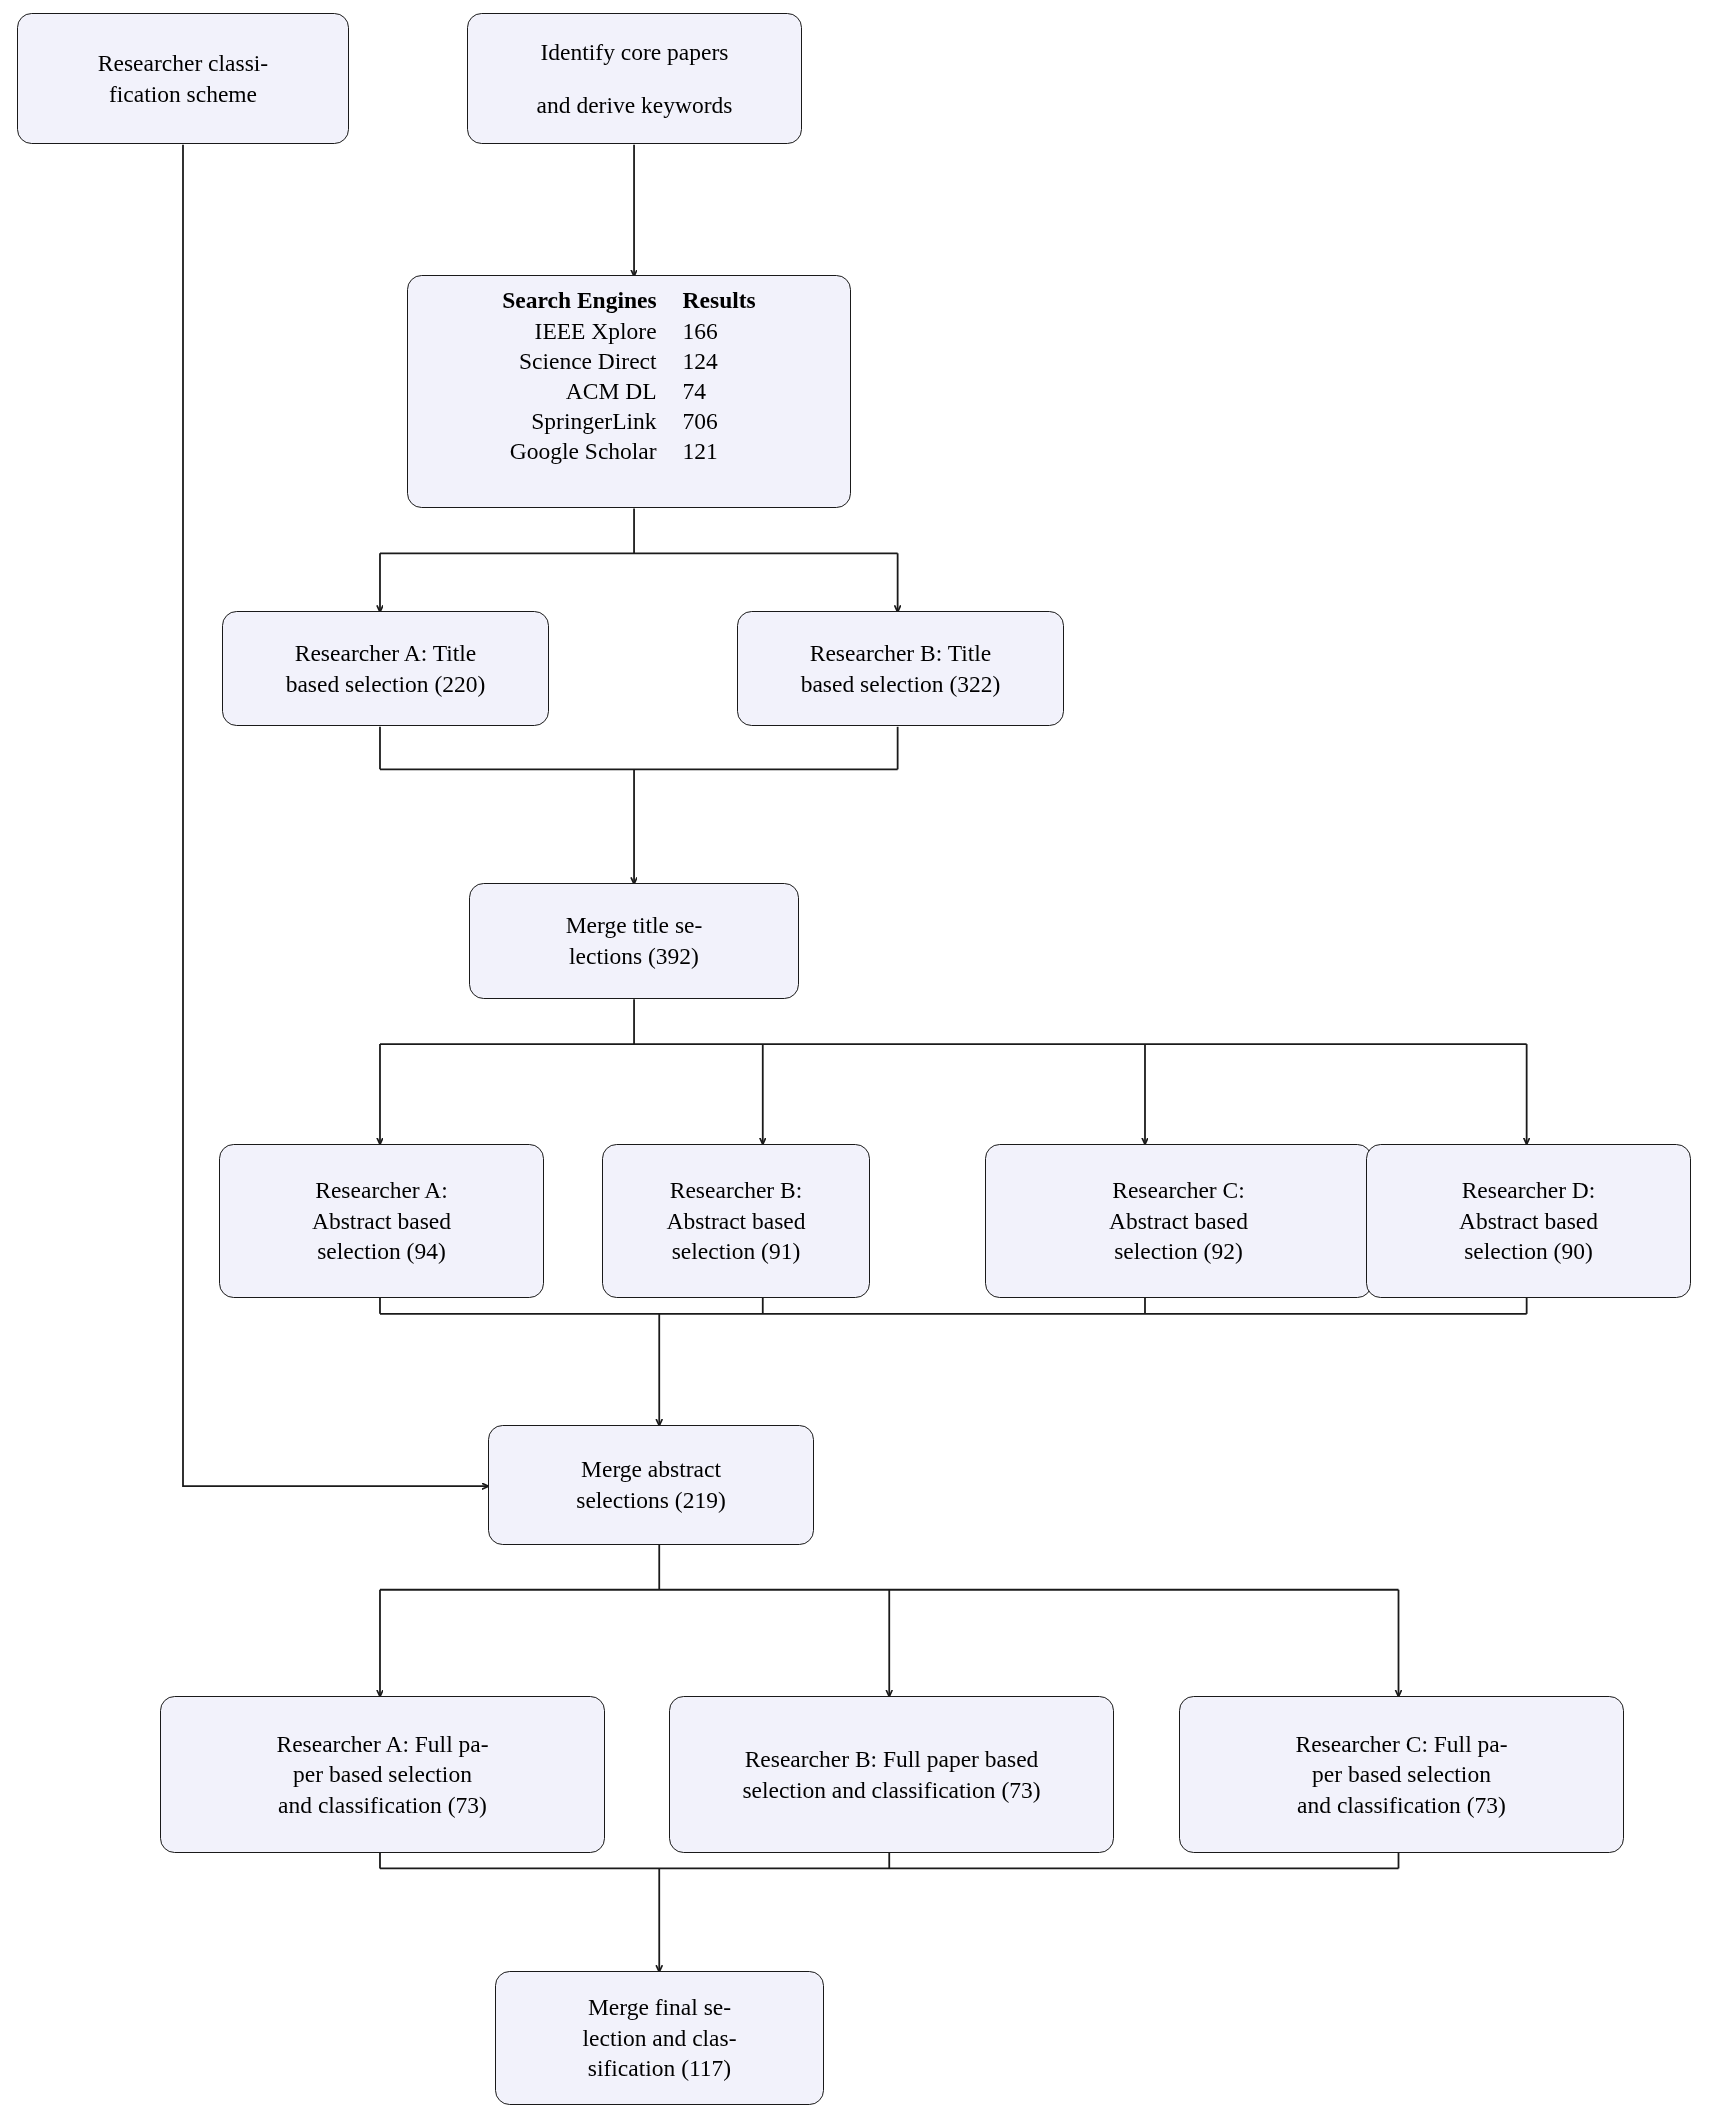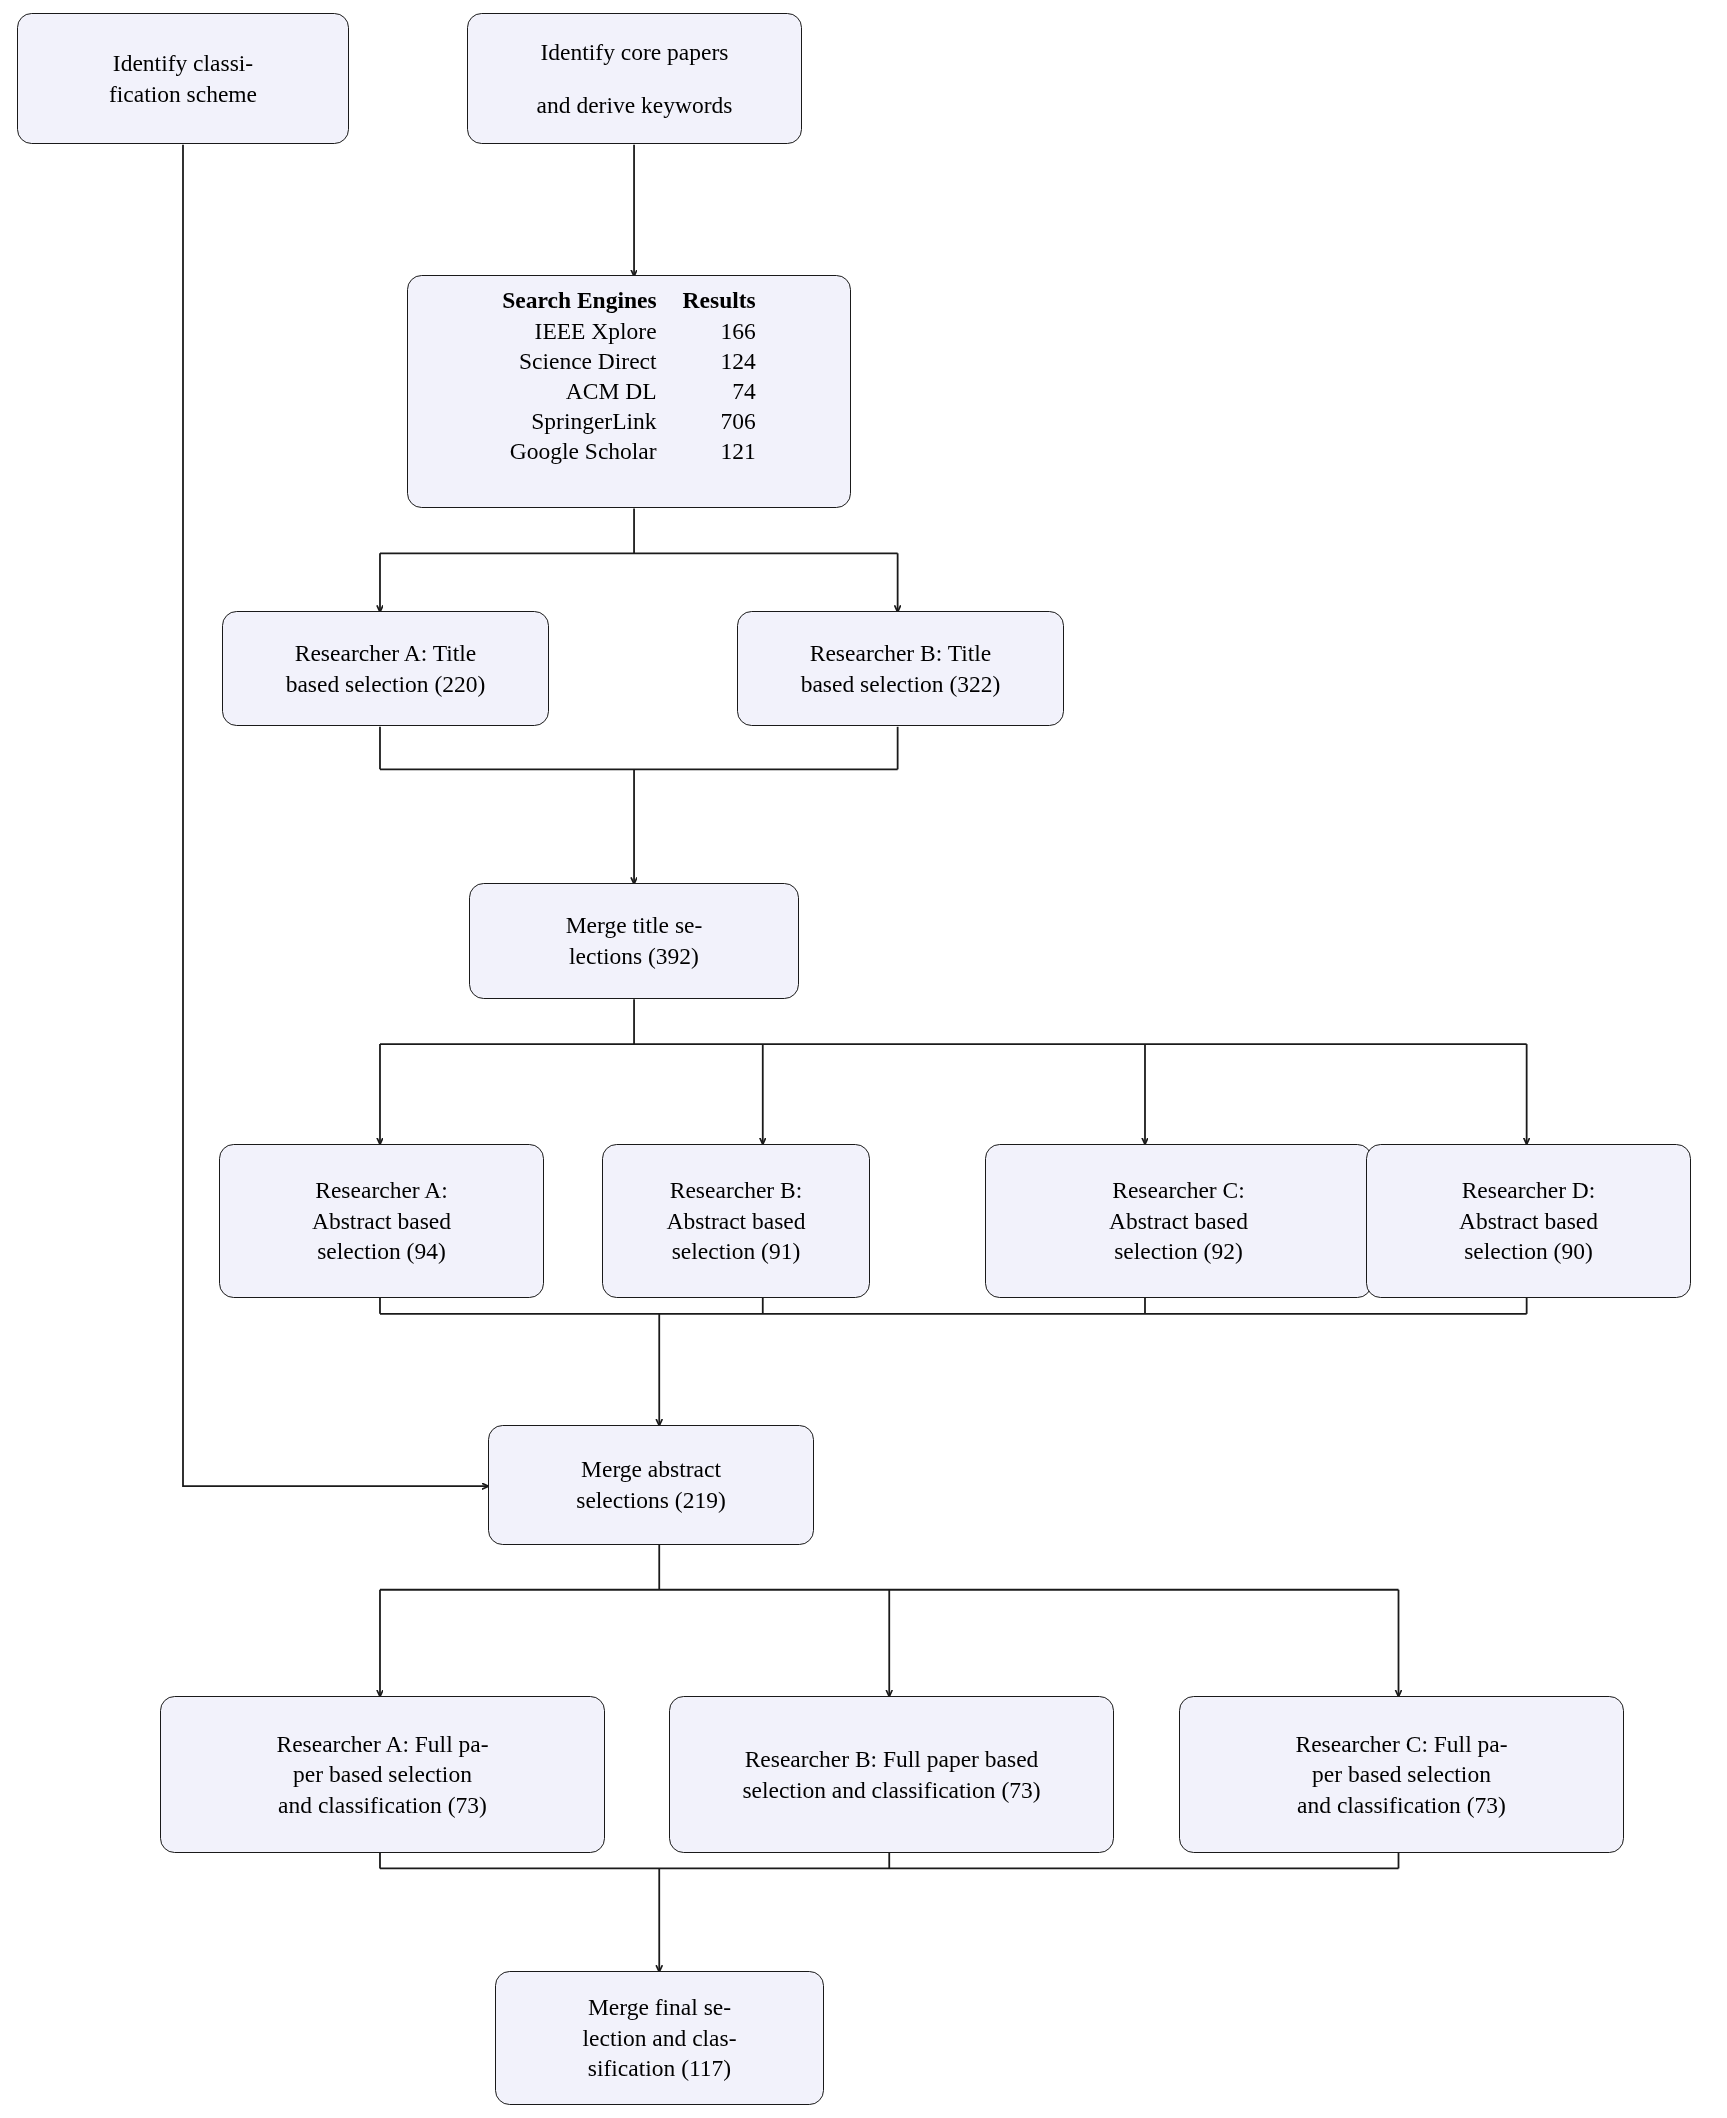--- a/index.html
+++ b/index.html
@@ -60,21 +60,21 @@
   }
   .se-table th {
     font-weight: bold;
     padding: 0 0 1.1px 0;
     text-align: center;
   }
   .se-table th.col-engine { text-align: center; padding-right: 26px; }
   .se-table th.col-results { text-align: center; }
   .se-table td { padding: 0; }
   .se-table td.col-engine { text-align: right; padding-right: 26px; white-space: pre; }
-  .se-table td.col-results { text-align: right; white-space: pre; }
+  .se-table td.col-results { text-align: left; white-space: pre; }
 </style>
 </head>
 <body>
 
 <div id="flow-root">
 
   <svg id="flow-svg" viewBox="0 0 3086 3785" xmlns="http://www.w3.org/2000/svg">
     <defs>
       <marker id="arrowhead" markerWidth="14" markerHeight="14" refX="11" refY="6" orient="auto" markerUnits="userSpaceOnUse">
         <path d="M 1 1 L 12 6 L 1 11" fill="none" stroke="#1a1a1a" stroke-width="3" stroke-linecap="round" stroke-linejoin="round"></path>
@@ -118,21 +118,21 @@
 
       <path d="M 679 3310 L 679 3338"></path>
       <path d="M 1589 3310 L 1589 3338"></path>
       <path d="M 2499 3310 L 2499 3338"></path>
       <path d="M 679 3338 L 2499 3338"></path>
       <path d="M 1178 3338 L 1178 3522" marker-end="url(#arrowhead)"></path>
     </g>
   </svg>
 
   <div class="node-box" style="left:17px; top:13.4px; width:332px; height:131px;">
-    <span class="ln">Identify classi-</span>
+    <span class="ln">Researcher classi-</span>
     <span class="ln">fication scheme</span>
   </div>
 
   <div class="node-box" style="left:467px; top:13.4px; width:335px; height:131px;gap:23px;">
     <span class="ln">Identify core papers</span>
     <span class="ln">and derive keywords</span>
   </div>
 
   <div class="node-box table-node" style="left:407px; top:275px; width:444px; height:233px;">
     <table class="se-table">

